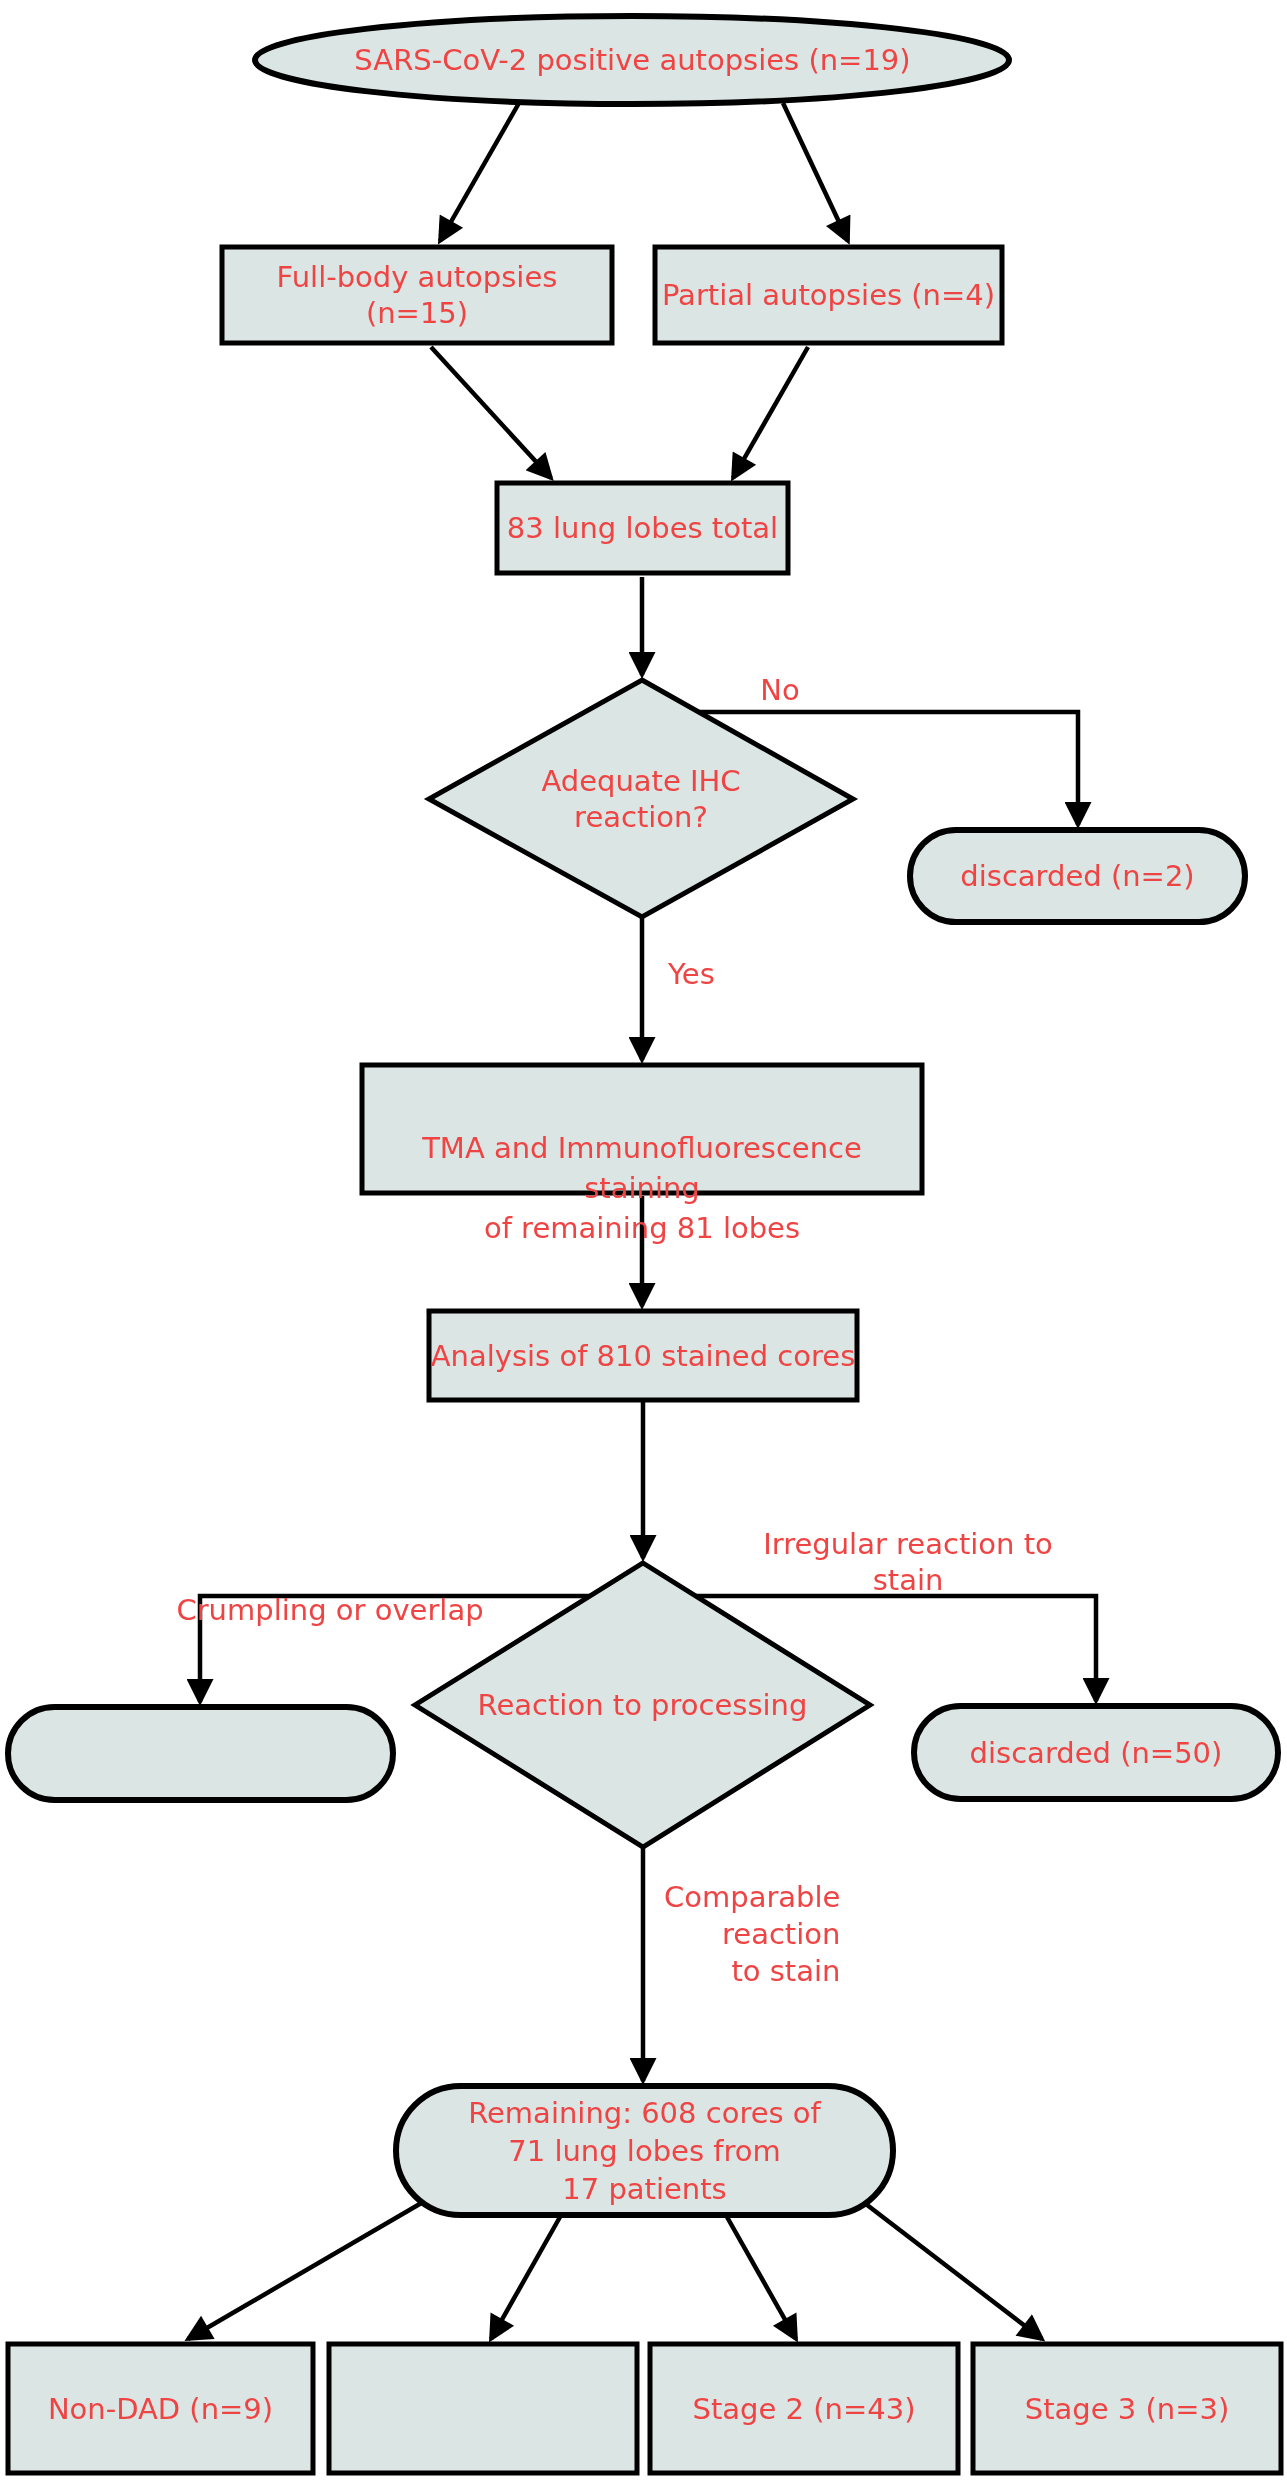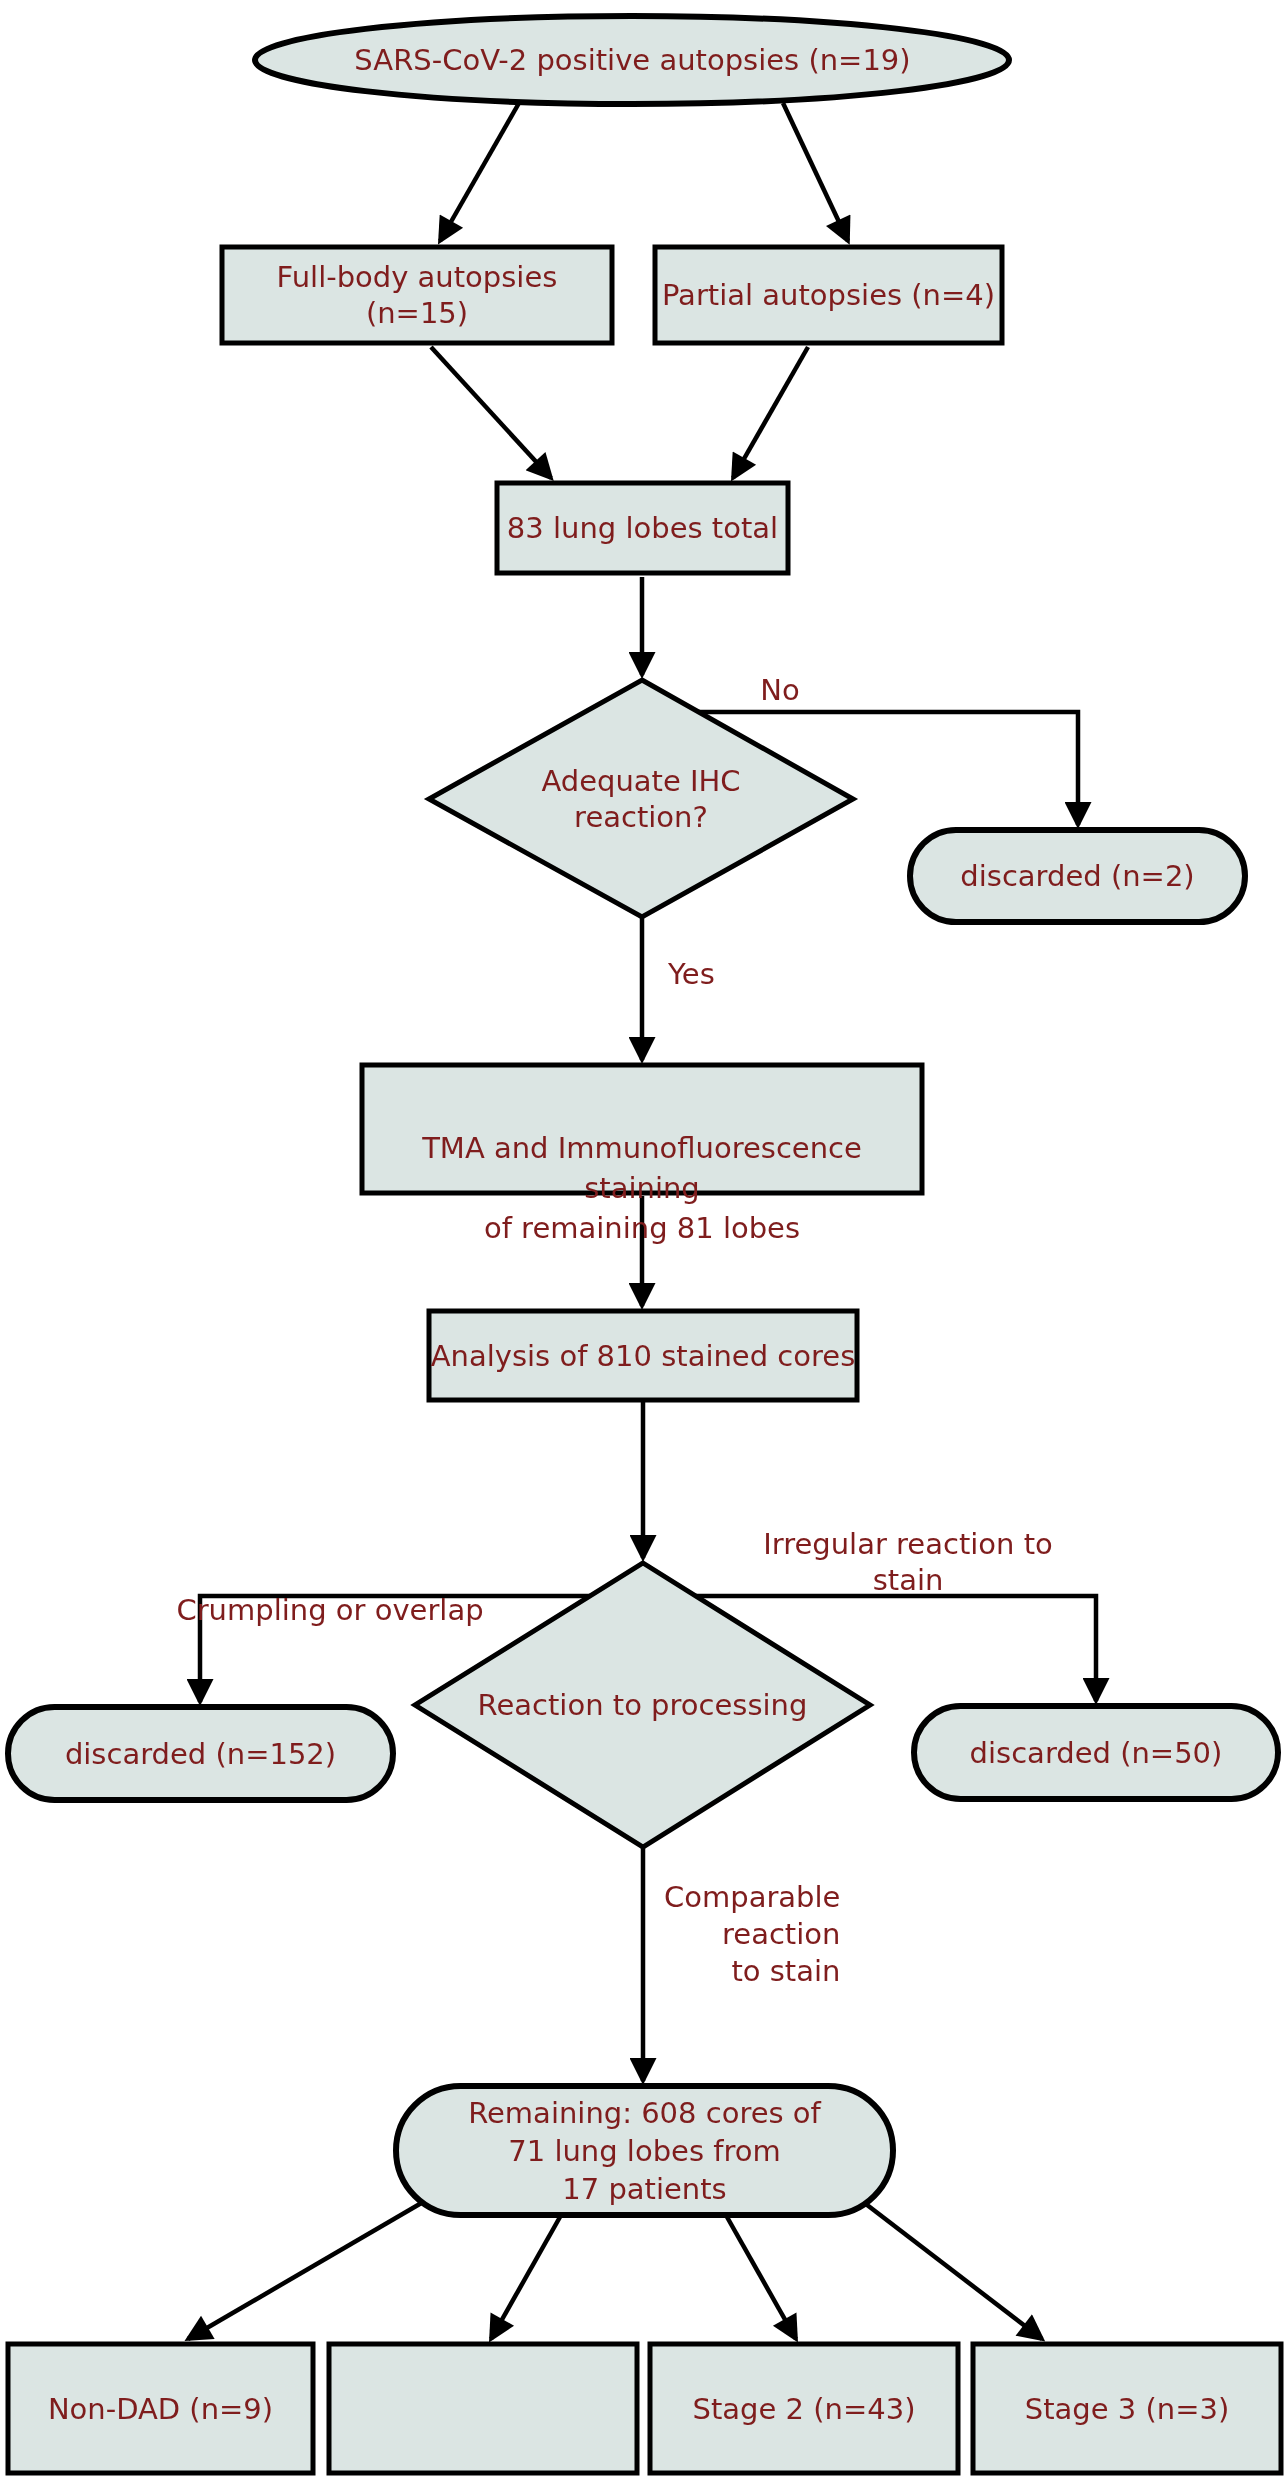--- a/index.html
+++ b/index.html
@@ -17,21 +17,21 @@
   .node-shape.thick { stroke-width: 6; }
   .lbl {
     position: absolute;
     display: flex;
     align-items: center;
     justify-content: center;
     text-align: center;
     white-space: pre-line;
     font-size: 29px;
     line-height: 36px;
-    color: #7f1d1d;
+    color: #ef4444;
   }
   .lbl.lh40 { line-height: 40px; }
   .lbl.lh38 { line-height: 38px; }
   .lbl.left {
     justify-content: flex-start;
     text-align: right;
     line-height: 37px;
   }
 </style>
 </head>
@@ -98,21 +98,20 @@
 
   <div class="lbl" style="left:910px; top:830px; width:335px; height:92px;">discarded (n=2)</div>
 
   <div class="lbl lh40" style="left:362px; top:1124px; width:560px; height:128px;">TMA and Immunofluorescence staining
 of remaining 81 lobes</div>
 
   <div class="lbl" style="left:429px; top:1311px; width:428px; height:89px;">Analysis of 810 stained cores</div>
 
   <div class="lbl" style="left:415px; top:1563px; width:455px; height:284px;">Reaction to processing</div>
 
-  <div class="lbl" style="left:8px; top:1707px; width:385px; height:93px;">discarded (n=152)</div>
 
   <div class="lbl" style="left:914px; top:1706px; width:364px; height:93px;">discarded (n=50)</div>
 
   <div class="lbl lh38" style="left:396px; top:2086px; width:497px; height:129px;">Remaining: 608 cores of
 71 lung lobes from
 17 patients</div>
 
   <div class="lbl" style="left:8px; top:2344px; width:305px; height:129px;">Non-DAD (n=9)</div>
 
 

